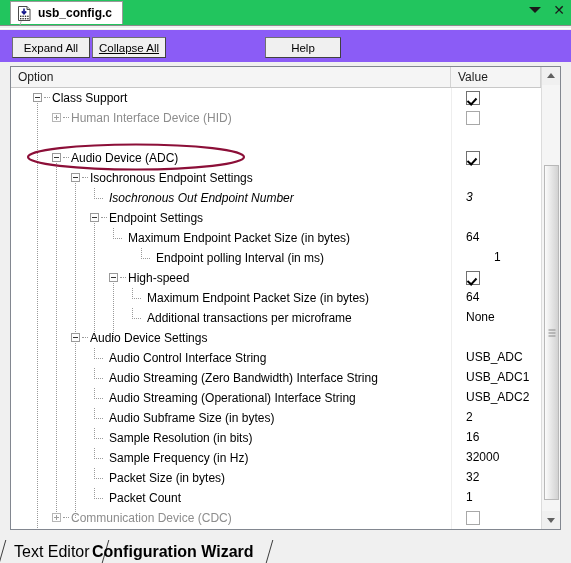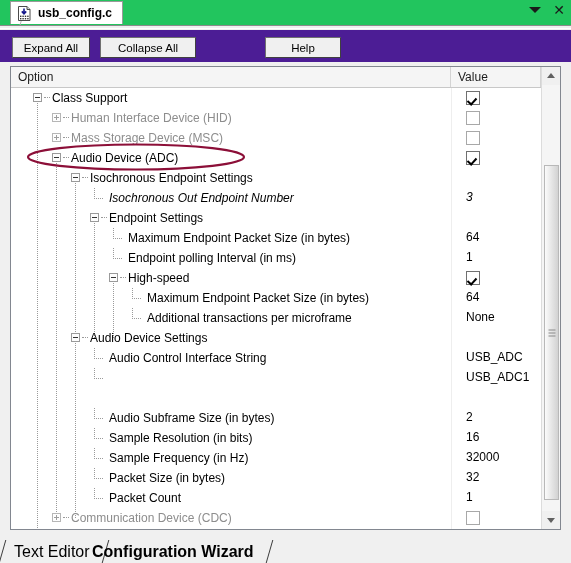--- a/index.html
+++ b/index.html
@@ -88,39 +88,39 @@
     border-bottom: 1px solid #ffffff;
     background: #f0f0f0;
     box-sizing: border-box;
   }
 
   
   .toolbar {
     position: absolute;
     left: 0; top: 30px;
     width: 571px; height: 32px;
-    background: #4c1d95;
+    background: #8b5cf6;
   }
   .tb-btn {
     position: absolute;
     top: 7px;
     height: 21px;
     background: #f0f0f0;
     border: 1px solid #707070;
     border-right-color: #404040;
     border-bottom-color: #404040;
     font-family: "Liberation Sans", sans-serif;
     font-size: 11.5px;
     color: #000;
     cursor: pointer;
     padding: 0;
     box-sizing: border-box;
   }
   .tb-btn.expand   { left: 12px;  width: 78px; }
-  .tb-btn.collapse { left: 100px; width: 96px; }
+  .tb-btn.collapse { left: 92px; width: 74px; text-decoration: underline; }
   .tb-btn.help     { left: 265px; width: 76px; }
 
   
   .tree-outer {
     position: absolute;
     left: 10px; top: 66px;
     width: 551px; height: 464px;
     background: #ffffff;
     border: 1px solid #828790;
     box-sizing: border-box;
@@ -415,26 +415,20 @@
           <div class="tick" style="left: 33px;"></div>
           <span class="lbl" style="left: 41px;">Class Support</span>
           <div class="chk checked"></div>
         </div>
         <div class="row dim" style="top: 20px;">
           <div class="exp plus dim" style="left: 41px;"></div>
           <div class="tick" style="left: 52px;"></div>
           <span class="lbl" style="left: 60px;">Human Interface Device (HID)</span>
           <div class="chk dim"></div>
         </div>
-        <div class="row dim" style="top: 40px;">
-          <div class="exp plus dim" style="left: 41px;"></div>
-          <div class="tick" style="left: 52px;"></div>
-          <span class="lbl" style="left: 60px;">Mass Storage Device (MSC)</span>
-          <div class="chk dim"></div>
-        </div>
         <div class="row" style="top: 60px; padding-left: 11px;">
           <div class="exp" style="left: 41px;"></div>
           <div class="tick" style="left: 52px;"></div>
           <span class="lbl" style="left: 60px;">Audio Device (ADC)</span>
           <div class="chk checked"></div>
         </div>
         <div class="row" style="top: 80px;">
           <div class="exp" style="left: 60px;"></div>
           <div class="tick" style="left: 71px;"></div>
           <span class="lbl" style="left: 79px;">Isochronous Endpoint Settings</span>
@@ -447,21 +441,21 @@
         <div class="row" style="top: 120px;">
           <div class="exp" style="left: 79px;"></div>
           <div class="tick" style="left: 90px;"></div>
           <span class="lbl" style="left: 98px;">Endpoint Settings</span>
         </div>
         <div class="row" style="top: 140px;">
           <div class="leaf-elbow" style="left: 102px;"></div>
           <span class="lbl" style="left: 117px;">Maximum Endpoint Packet Size (in bytes)</span>
           <span class="val">64</span>
         </div>
-        <div class="row" style="top: 160px;">
+        <div class="row" style="top: 160px; margin-left: 28px;">
           <div class="leaf-elbow" style="left: 102px;"></div>
           <span class="lbl" style="left: 117px;">Endpoint polling Interval (in ms)</span>
           <span class="val">1</span>
         </div>
         <div class="row" style="top: 180px;">
           <div class="exp" style="left: 98px;"></div>
           <div class="tick" style="left: 109px;"></div>
           <span class="lbl" style="left: 117px;">High-speed</span>
           <div class="chk checked"></div>
         </div>
@@ -480,21 +474,27 @@
           <span class="lbl" style="left: 136px;">Additional transactions per microframe</span>
           <span class="val">None</span>
         </div>
         <div class="row" style="top: 260px; padding-left: 8px;">
           <div class="leaf-elbow" style="left: 83px;"></div>
           <span class="lbl" style="left: 98px;">Audio Control Interface String</span>
           <span class="val">USB_ADC</span>
         </div>
         <div class="row" style="top: 280px;">
           <div class="leaf-elbow" style="left: 83px;"></div>
+          <span class="lbl" style="left: 98px;">Audio Streaming (Zero Bandwidth) Interface String</span>
           <span class="val">USB_ADC1</span>
+        </div>
+        <div class="row" style="top: 300px;">
+          <div class="leaf-elbow" style="left: 83px;"></div>
+          <span class="lbl" style="left: 98px;">Audio Streaming (Operational) Interface String</span>
+          <span class="val">USB_ADC2</span>
         </div>
         <div class="row" style="top: 320px;">
           <div class="leaf-elbow" style="left: 83px;"></div>
           <span class="lbl" style="left: 98px;">Audio Subframe Size (in bytes)</span>
           <span class="val">2</span>
         </div>
         <div class="row" style="top: 340px;">
           <div class="leaf-elbow" style="left: 83px;"></div>
           <span class="lbl" style="left: 98px;">Sample Resolution (in bits)</span>
           <span class="val">16</span>

